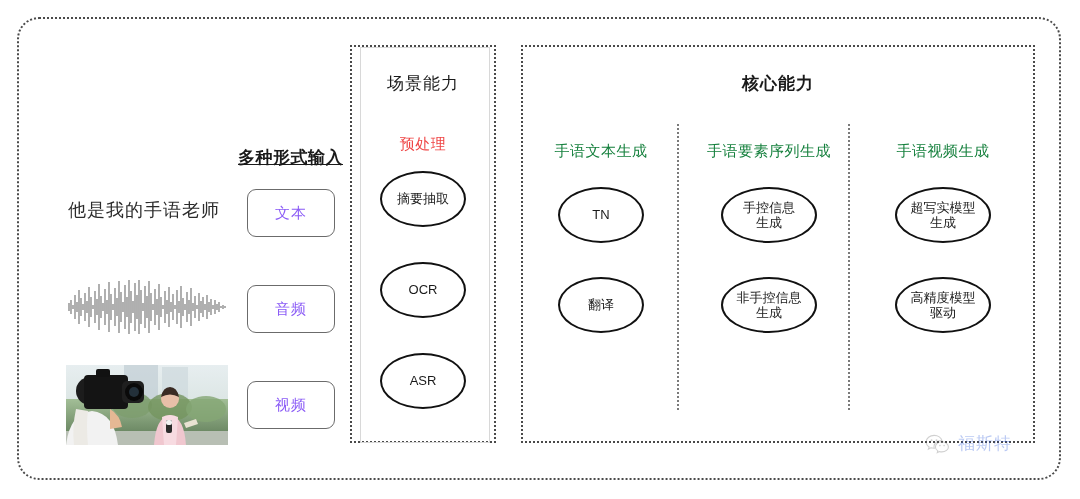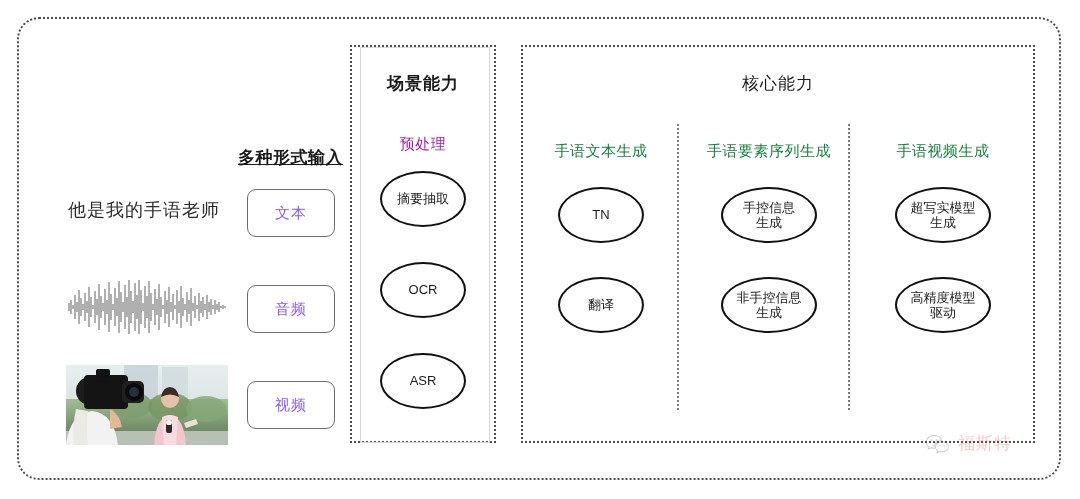--- a/index.html
+++ b/index.html
@@ -53,35 +53,35 @@
   #scene-panel{
     position:absolute;left:350px;top:45px;width:146px;height:398px;
     border:2px dotted #4a4a4a;box-sizing:border-box;
   }
   #scene-panel-inner{
     position:absolute;left:8px;top:0px;width:130px;height:396px;
     border:1px solid #d8d8d8;box-sizing:border-box;background:transparent;
   }
   #scene-title{
     position:absolute;left:0;right:0;top:25px;text-align:center;
-    font-size:17px;font-weight:700;letter-spacing:1px;
+    font-size:17px;font-weight:400;letter-spacing:1px;
   }
   #scene-subtitle{
     position:absolute;left:0;right:0;top:88px;text-align:center;
-    font-size:15px;letter-spacing:.5px;color:#a21caf;
+    font-size:15px;letter-spacing:.5px;color:#ef4444;
   }
 
   
   #core-panel{
     position:absolute;left:521px;top:45px;width:514px;height:398px;
     border:2px dotted #4a4a4a;box-sizing:border-box;
   }
   #core-title{
     position:absolute;left:0;right:0;top:25px;text-align:center;
-    font-size:17px;font-weight:400;letter-spacing:1px;
+    font-size:17px;font-weight:700;letter-spacing:1px;
   }
   .core-divider{
     position:absolute;top:77px;height:286px;width:0;
     border-left:2px dotted #7a7a7a;
   }
   #divider-1{left:154px;}
   #divider-2{left:325px;}
 
   .core-col{position:absolute;top:95px;width:160px;text-align:center;}
   #core-col-0{left:-2px;}
@@ -109,21 +109,21 @@
   .core-nodes{margin-top:26px;}
   .core-nodes .ellipse{margin-bottom:34px;}
 
   
   #watermark{
     position:absolute;left:925px;top:432px;
     display:flex;align-items:center;gap:7px;
     opacity:.30;
   }
   #watermark-text{
-    font-size:17px;color:#ef4444;letter-spacing:1px;white-space:nowrap;
+    font-size:17px;color:#1d4ed8;letter-spacing:1px;white-space:nowrap;
   }
 </style>
 </head>
 <body>
 
 <div id="outer-frame"></div>
 
 <div id="input-section">
 
   <div id="multi-input-label">多种形式输入</div>

